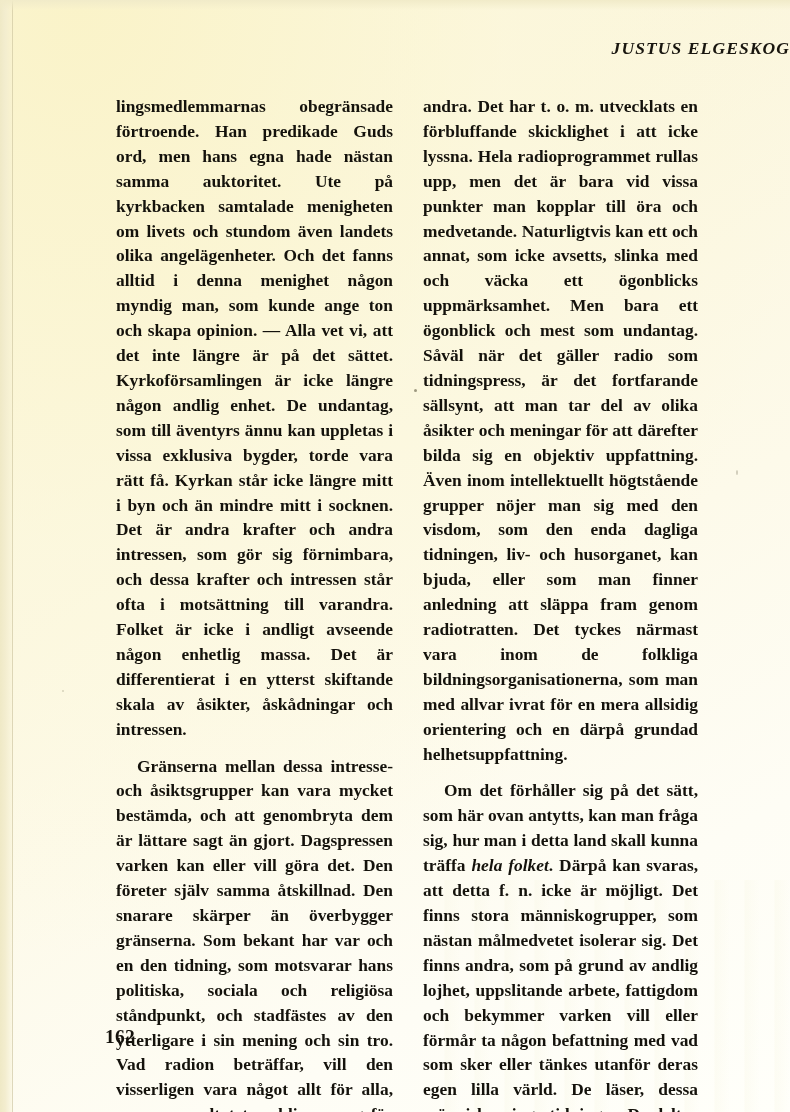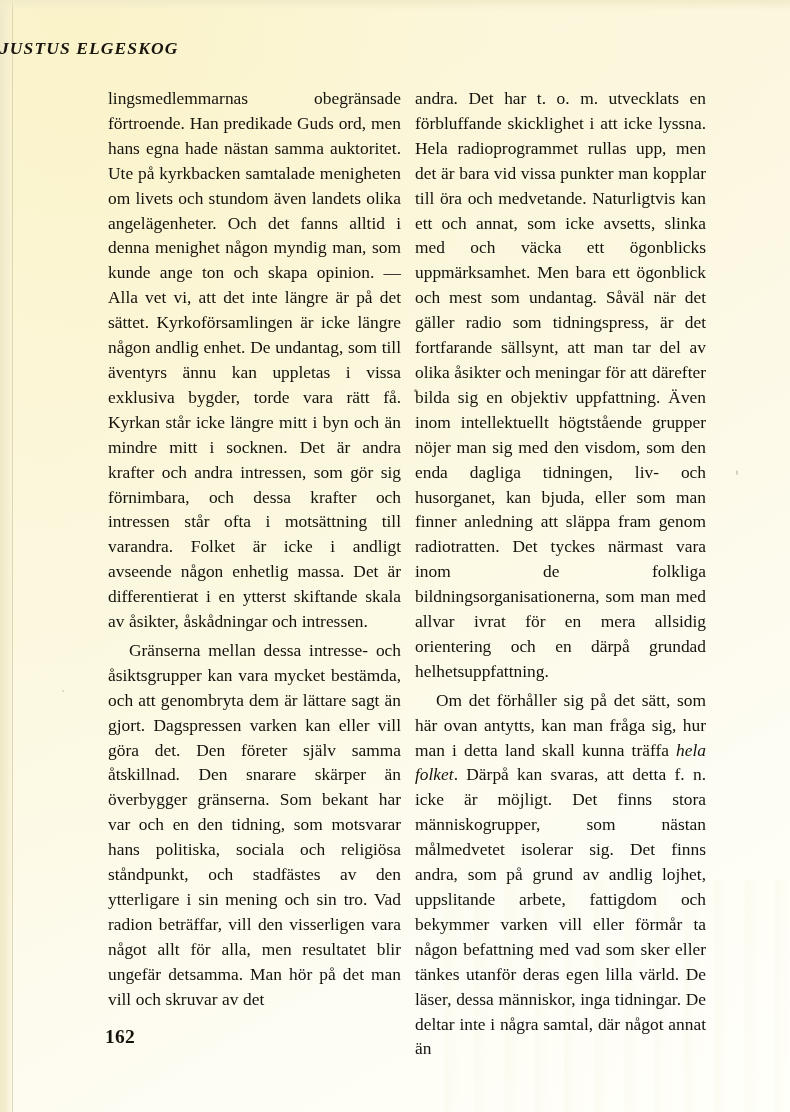--- a/index.html
+++ b/index.html
@@ -63,21 +63,21 @@
         rgba(246,244,222,0.45) 15px,
         rgba(248,246,228,0.0) 30px);
     opacity: .55;
   }
 
   #running-head {
     position: absolute;
     left: 0;
     top: 38px;
     width: 790px;
-    text-align: left;
+    text-align: right;
     font-style: italic;
     font-weight: bold;
     font-size: 17.5px;
     letter-spacing: 1.1px;
     color: #19160f;
   }
 
   #columns {
     position: absolute;
     left: 0;
@@ -96,22 +96,23 @@
     text-align: justify;
     text-justify: inter-word;
     -webkit-hyphens: none;
     hyphens: none;
     word-spacing: 0.2px;
   }
   #col-left  { left: 104px; }
   #col-right { left: 411px; width: 299px; }
 
   .para {
-    margin: 4px;
+    margin: 12px;
     text-indent: 0;
+    font-weight: bold;
   }
   .para + .para {
     text-indent: 21px;
   }
   
   .para {
     text-align-last: left;
   }
 
   .ital { font-style: italic; }

